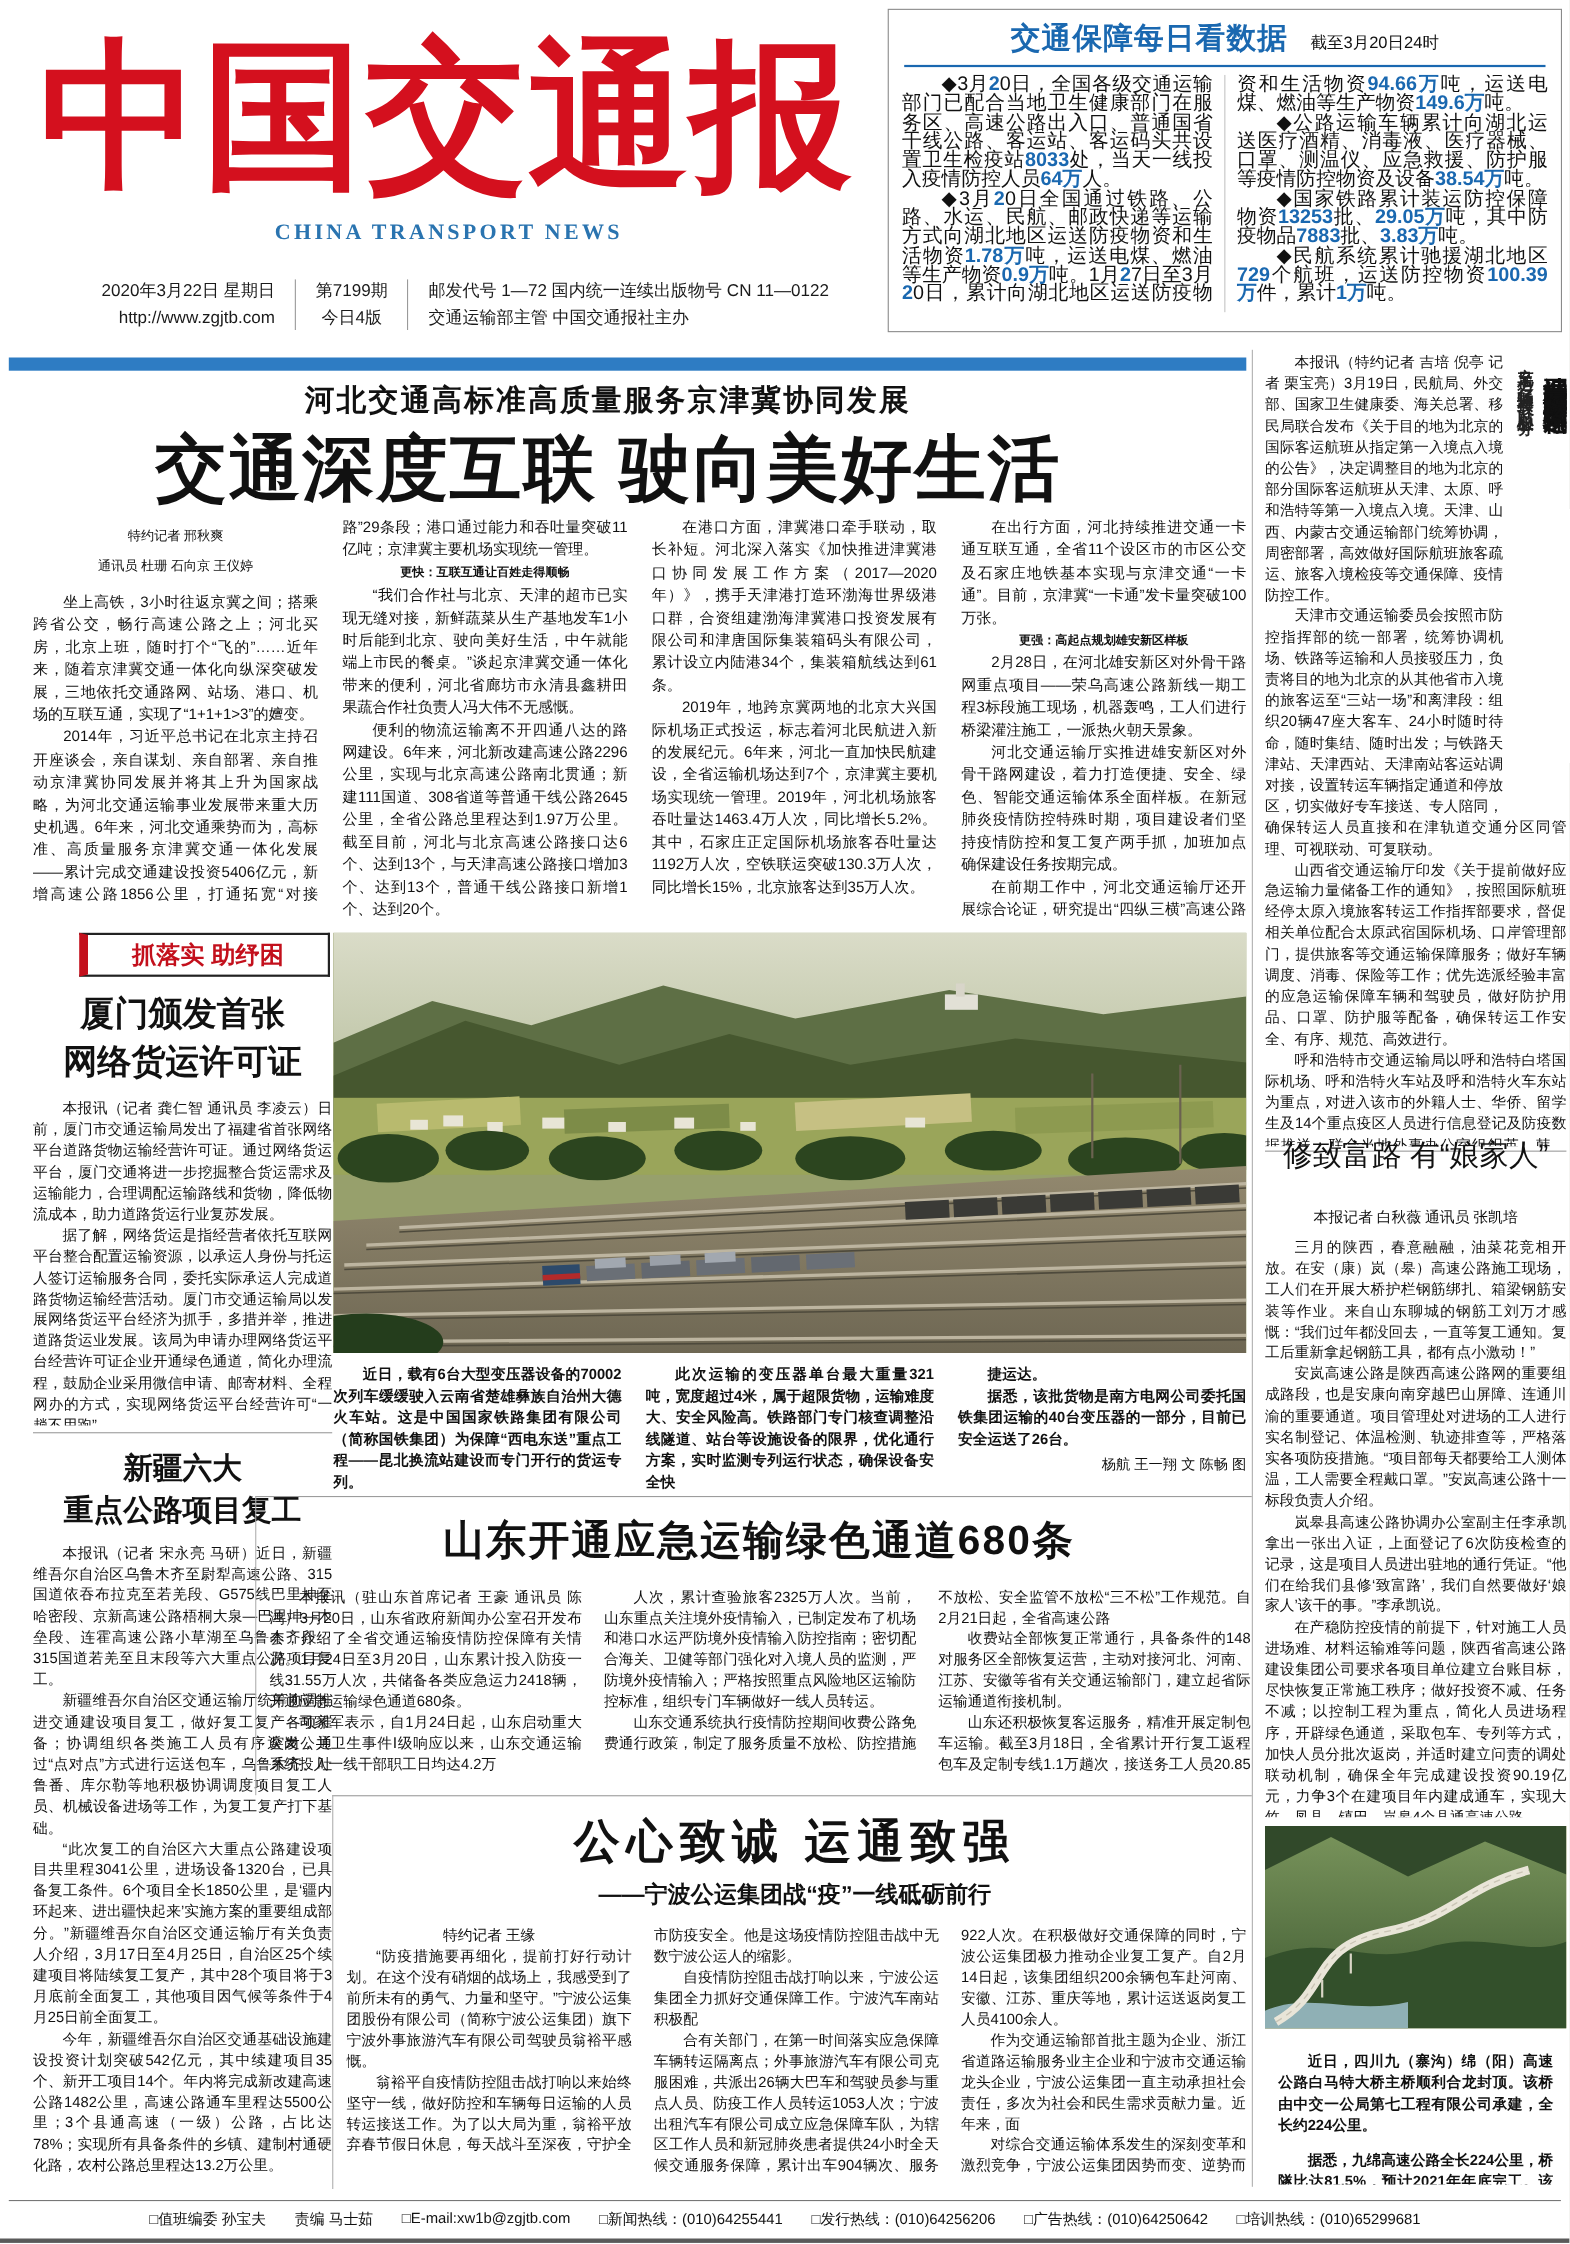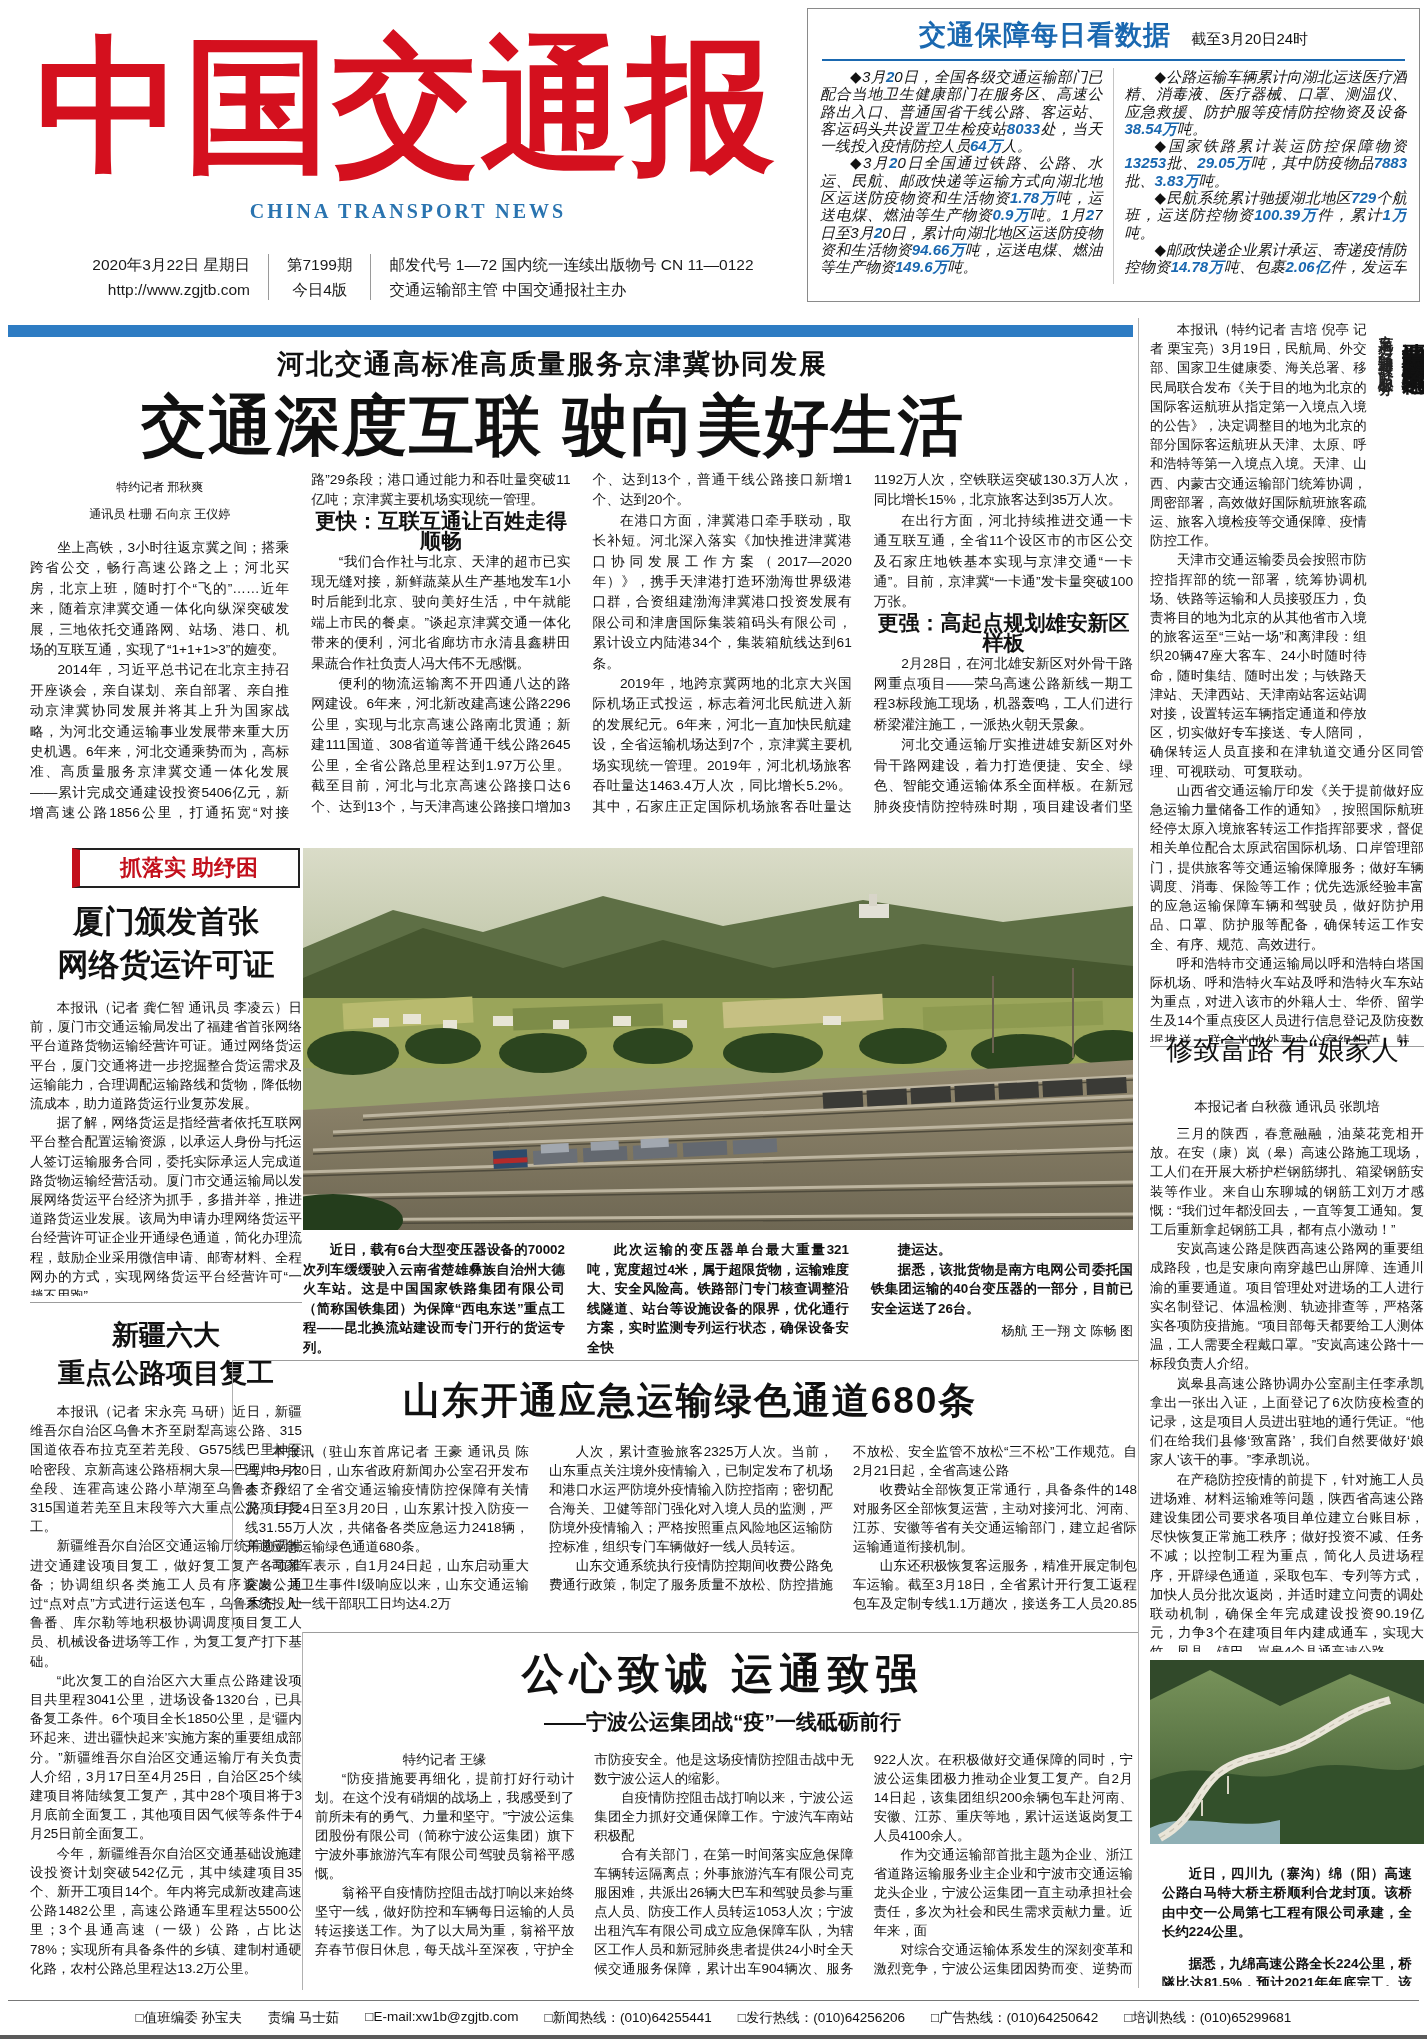--- a/index.html
+++ b/index.html
@@ -14,33 +14,33 @@
   .dateline{left:55px;top:252px;width:740px;display:flex;align-items:center;font-size:15.5px;line-height:25px;color:#1a1a1a;}
   .vsep{width:1px;height:46px;background:#9a9a9a;margin:0 18px;flex:0 0 auto;}
   .dg1{width:195px;text-align:right;}
   .dg2{text-align:center;}
   
   .databox{left:807px;top:8px;width:613px;height:294px;border:1px solid #8a8a8a;padding:8px 12px 6px;background:#fff;}
   .db-title-row{text-align:center;white-space:nowrap;}
   .db-title{display:inline;font-size:27px;font-weight:900;color:#1a68b0;letter-spacing:1px;}
   .db-asof{display:inline;font-size:15px;margin-left:16px;color:#111;}
   .db-rule{height:2px;background:#1a68b0;margin:6px 2px 7px;}
-  .db-cols{column-count:2;column-gap:22px;column-rule:1px solid #c4c4c4;font-size:15px;line-height:17.3px;
-           text-align:justify;height:216px;overflow:hidden;font-style:italic;}
+  .db-cols{column-count:2;column-gap:22px;column-rule:1px solid #c4c4c4;font-size:18px;line-height:17.3px;
+           text-align:justify;height:216px;overflow:hidden;}
   .db-item{text-indent:2em;margin:0;}
   .nb{color:#1a68b0;font-weight:700;}
   .bluebar{left:8px;top:325px;width:1125px;height:12px;background:#2e7cc3;}
   
   .kicker{left:30px;top:346px;width:1045px;text-align:center;font-size:27px;font-weight:600;letter-spacing:2px;}
   .headline{left:18px;top:382px;width:1070px;text-align:center;font-size:65px;font-weight:900;letter-spacing:2px;}
   .lead-cols{left:30px;top:470px;width:1103px;height:374px;column-count:4;column-gap:22px;
              font-size:13.7px;line-height:20.4px;text-align:justify;overflow:hidden;}
   .lead-cols p{text-indent:2em;margin:0;}
   .byline-blk{text-align:center;margin:4px 0 10px;line-height:27px;font-size:12px;font-family:"Liberation Serif",serif;}
-  .lead-sub{font-weight:800;text-align:center;font-size:21px;margin:8px 0;text-indent:0 !important;}
+  .lead-sub{font-weight:800;text-align:center;font-size:11px;margin:8px 0;text-indent:0 !important;}
   
   .badge{left:72px;top:848px;width:228px;border:2px solid #222;border-left:8px solid #c3101c;color:#c3101c;
          font-weight:800;font-size:22px;text-align:center;padding:3px 0;background:#fff;}
   .xm-title{left:30px;top:900px;width:272px;text-align:center;font-size:31px;line-height:43px;
             font-family:"Liberation Serif",serif;font-weight:600;}
   .smallbody{font-size:13.4px;line-height:19.2px;text-align:justify;overflow:hidden;}
   .smallbody p{text-indent:2em;margin:0;}
   .xm-body{left:30px;top:998px;width:272px;height:298px;}
   .hrule{background:#9c9c9c;height:1px;}
   .vrule{background:#b0b0b0;width:1px;}

